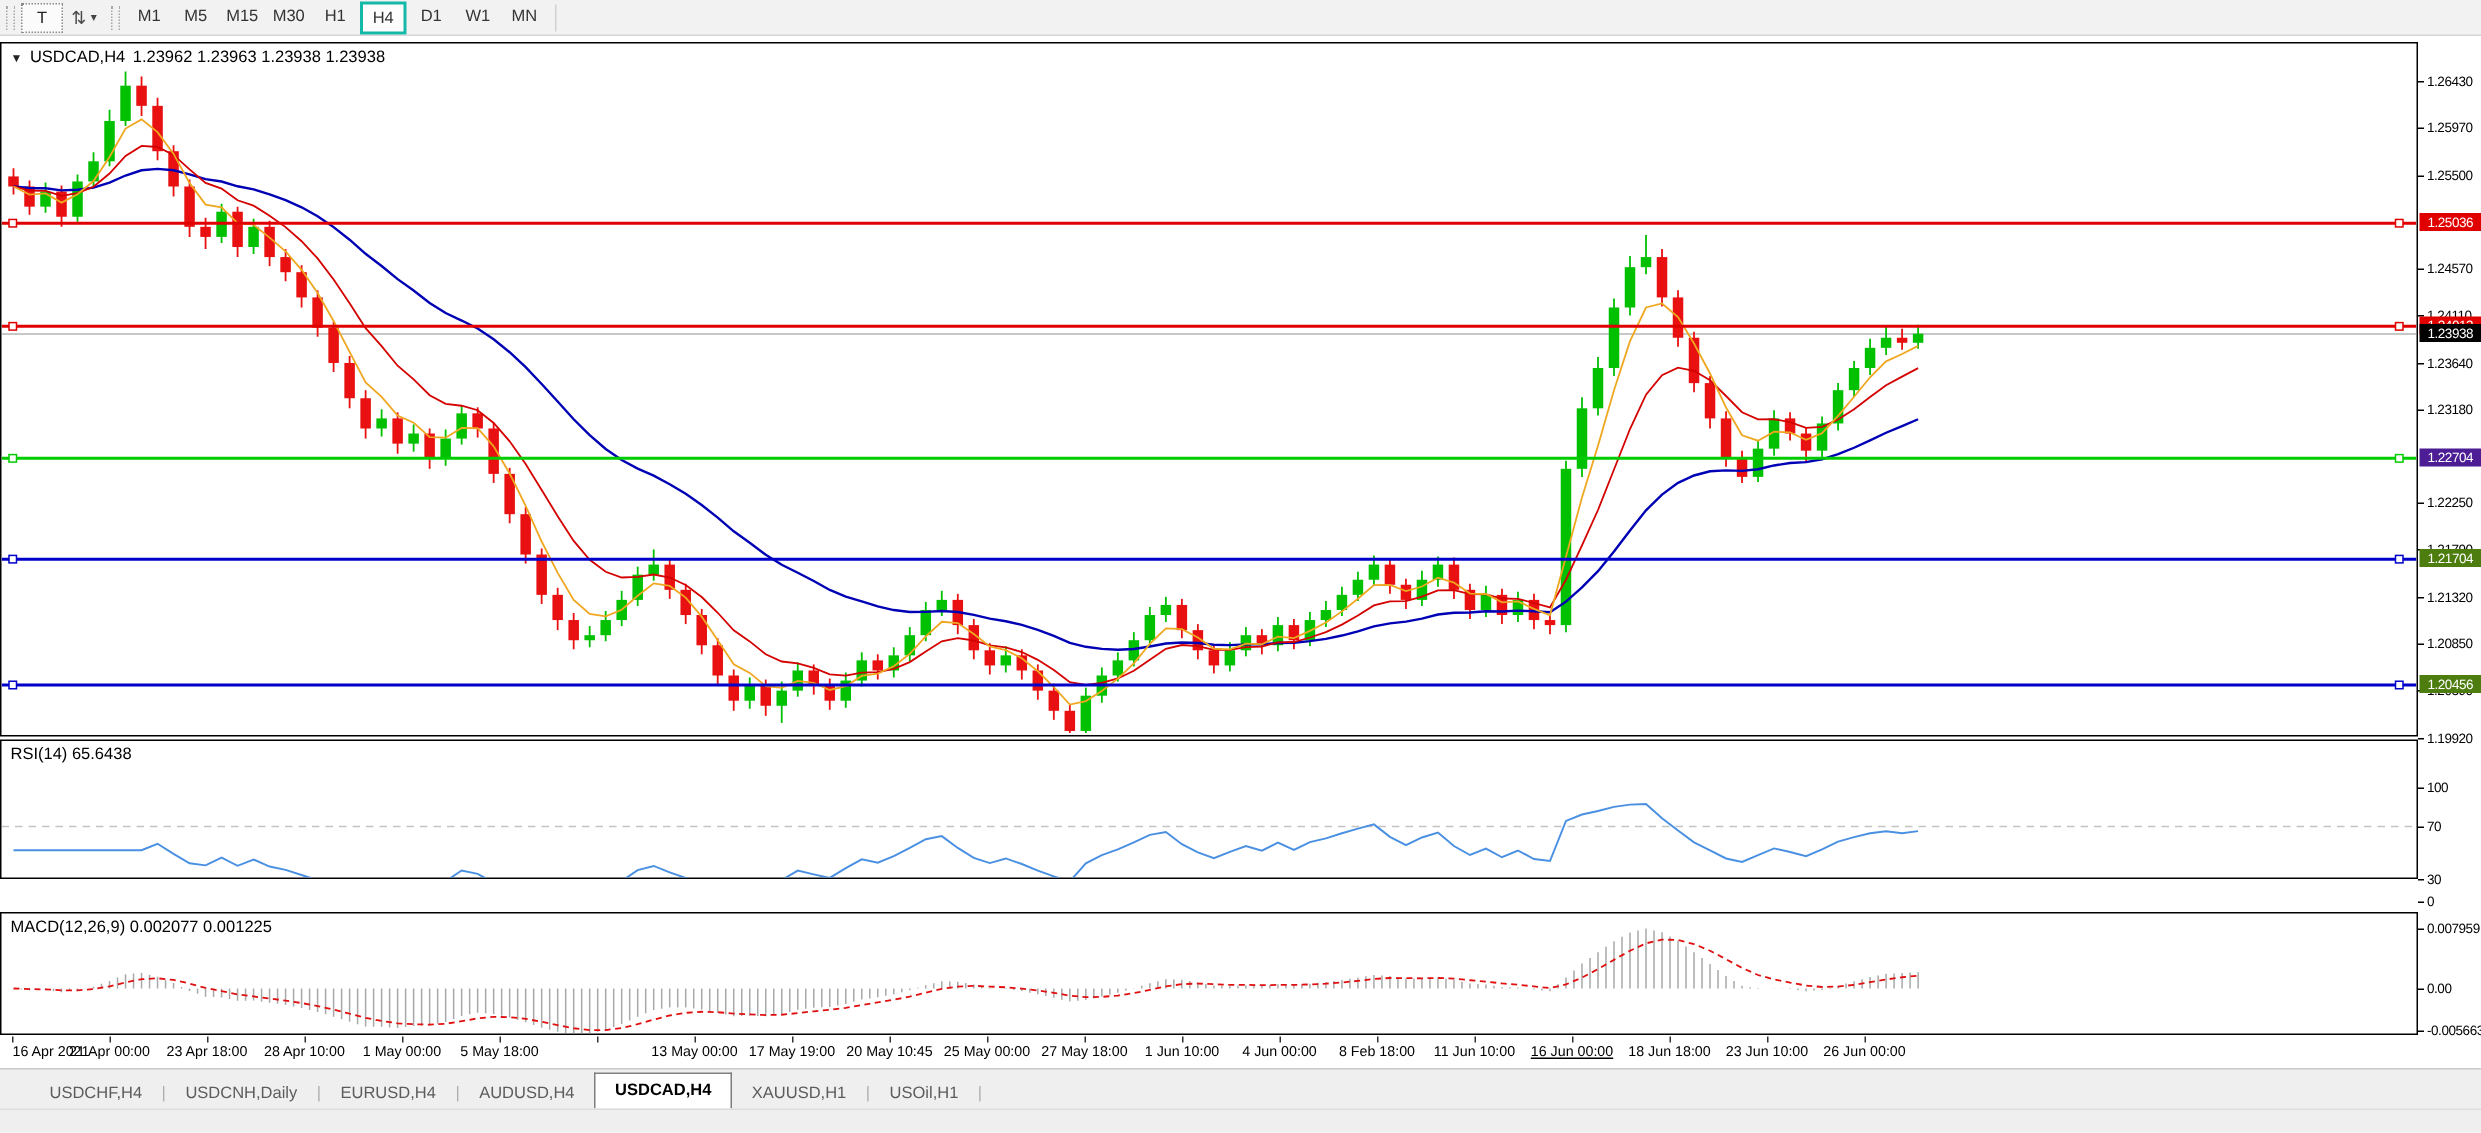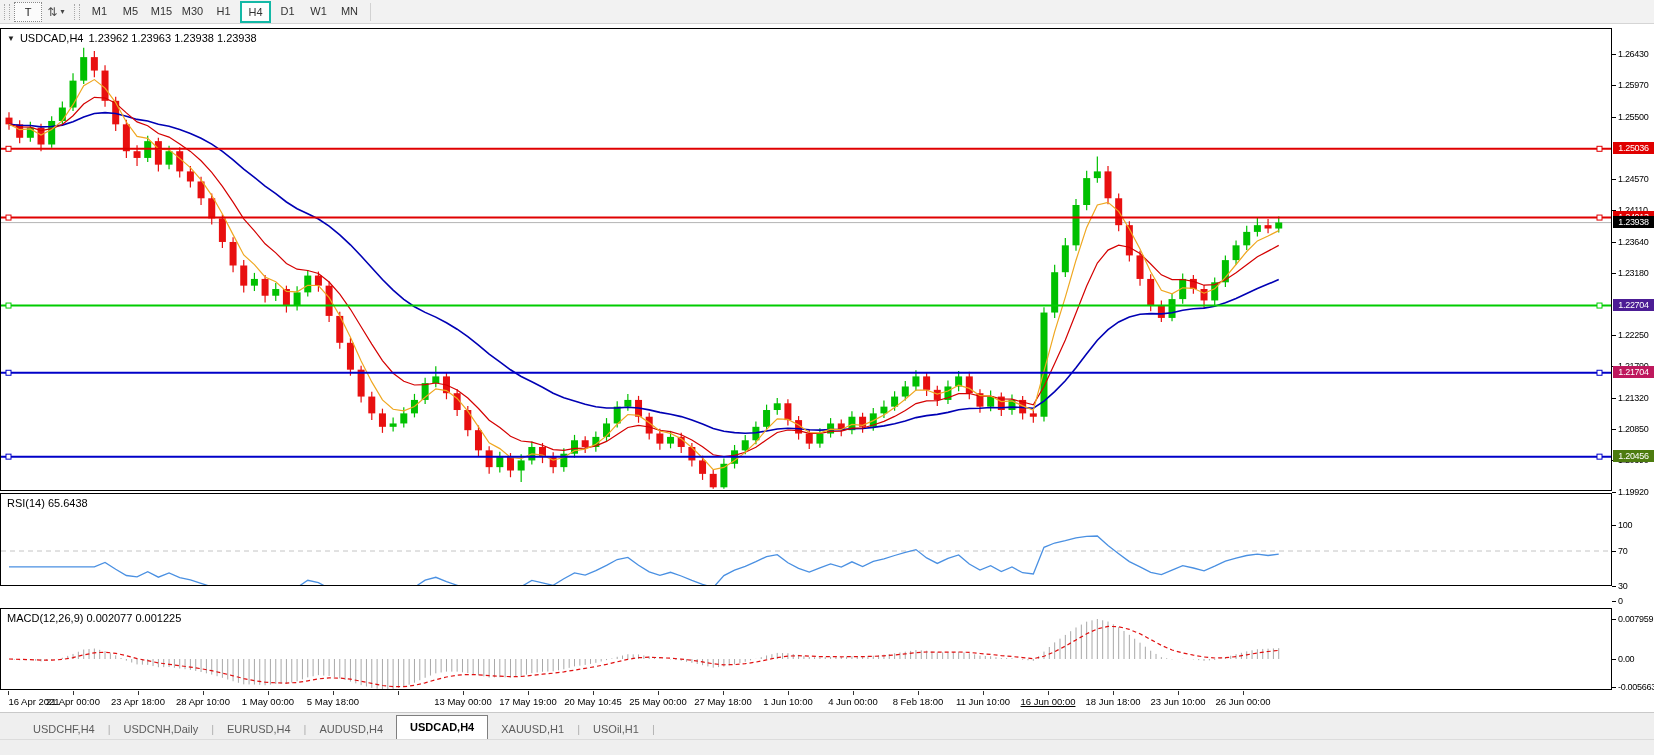--- a/index.html
+++ b/index.html
@@ -621,21 +621,21 @@
       <div class="tickdash" style="top: 401.176px;"></div>
       <div class="ticklabel" style="top: 401.176px; color: rgb(0, 0, 0);">1.20850</div>
       <div class="tickdash" style="top: 432.096px;"></div>
       <div class="ticklabel" style="top: 432.096px; color: rgb(0, 0, 0);">1.20390</div>
       <div class="tickdash" style="top: 463.689px;"></div>
       <div class="ticklabel" style="top: 463.689px; color: rgb(0, 0, 0);">1.19920</div>
       <div class="badge" style="top: 119.801px; background: rgb(224, 0, 0);">1.25036</div>
       <div class="badge" style="top: 188.565px; background: rgb(224, 0, 0);">1.24013</div>
       <div class="badge" style="top: 193.607px; background: rgb(0, 0, 0);">1.23938</div>
       <div class="badge" style="top: 276.554px; background: #4c1d95;">1.22704</div>
-      <div class="badge" style="top: 343.772px; background: #be185d;">1.21704</div>
+      <div class="badge" style="top: 343.772px; background: #4d7c0f;">1.21704</div>
       <div class="badge" style="top: 427.66px; background: #4d7c0f;">1.20456</div>
       <div class="tickdash" style="top: 496.75px;"></div>
       <div class="ticklabel" style="top: 496.75px;">100</div>
       <div class="tickdash" style="top: 523px;"></div>
       <div class="ticklabel" style="top: 523px;">70</div>
       <div class="tickdash" style="top: 558px;"></div>
       <div class="ticklabel" style="top: 558px;">30</div>
       <div class="tickdash" style="top: 573px;"></div>
       <div class="ticklabel" style="top: 573px;">0</div>
       <div class="tickdash" style="top: 591px;"></div>

